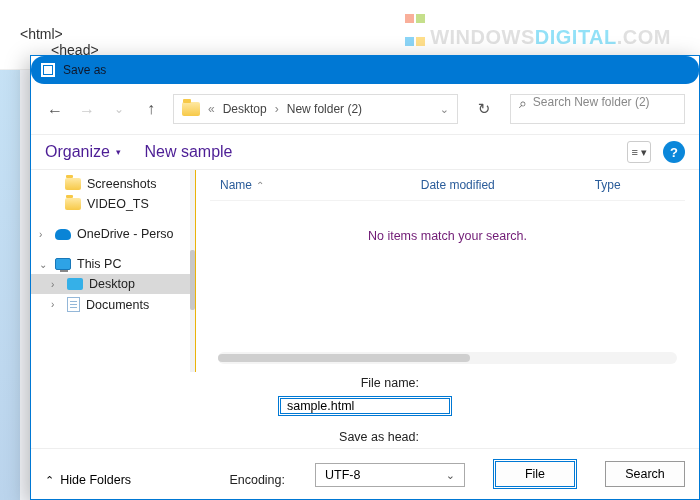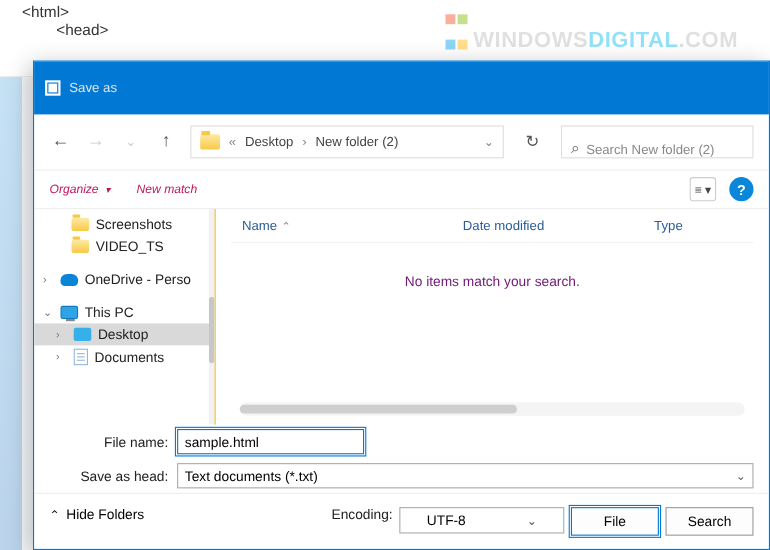--- a/index.html
+++ b/index.html
@@ -1,45 +1,45 @@
 <!DOCTYPE html>
 <html><head>
 <meta charset="utf-8">
 <style>
 * { box-sizing: border-box; margin: 0; padding: 0; font-family: "Segoe UI", Arial, sans-serif; }
 body { width: 700px; height: 500px; overflow: hidden; background: #f5f7fb; position: relative; }
-.editor { position: absolute; top: 0; left: 0; right: 0; height: 70px; background: #fff; padding: 2px 20px; font-family: Consolas, monospace; font-size: 14px; color: #333; white-space: pre; border-bottom: 1px solid #eee; }
+.editor { position: absolute; top: 0; left: 0; right: 0; height: 70px; background: #fff; padding: 26px 20px; font-family: Consolas, monospace; font-size: 14px; color: #333; white-space: pre; border-bottom: 1px solid #eee; }
 .watermark { position: absolute; top: 6px; right: 29px; font-size: 20px; font-weight: 600; letter-spacing: .5px; opacity: .45; font-family: Arial; }
 .watermark .w1 { color: #bbb; }
 .watermark .w2 { color: #11bdef; }
 .watermark .w3 { color: #bbb; }
 .wmicon { display:inline-block; width:22px; height:22px; vertical-align:-3px; margin-right:4px; }
 .wmicon span { display:inline-block; width:9px; height:9px; margin:1px; }
 .dialog { position: absolute; top: 55px; left: 30px; right: 0; bottom: 0; background: #fff; border: 1px solid #0078d4; box-shadow: -4px 4px 20px rgba(0,0,0,.25); display: flex; flex-direction: column; }
-.titlebar { background: #0078d4; color: #e5e5e5; height: 48px; display: flex; align-items: center; padding: 0 10px; font-size: 12px; }
+.titlebar { background: #0078d4; color: #0f172a; height: 28px; display: flex; align-items: center; padding: 0 10px; font-size: 12px; border-radius: 13px; }
 .titlebar .ticon { width: 14px; height: 14px; background: #fff; margin-right: 8px; display:flex; align-items:center; justify-content:center; }
 .titlebar .ticon::after { content:""; width:8px; height:8px; border:1px solid #0078d4; }
 .navrow { display: flex; align-items: center; gap: 12px; padding: 10px 14px; border-bottom: 1px solid #eee; }
 .navbtn { width: 20px; height: 20px; display: flex; align-items: center; justify-content: center; color: #555; cursor: pointer; }
 .navbtn.disabled { color: #ccc; }
 .arrow-left::before { content:"←"; font-size:16px; }
 .arrow-right::before { content:"→"; font-size:16px; }
 .chev-down::before { content:"⌄"; font-size:12px; }
 .arrow-up::before { content:"↑"; font-size:16px; }
 .addrbar { flex: 1; display: flex; align-items: center; border: 1px solid #ddd; height: 30px; padding: 0 8px; gap: 8px; font-size: 12px; color: #444; }
 .folder-icon { width: 18px; height: 14px; background: linear-gradient(#ffe9a3,#f7c948); border-radius: 2px; position: relative; }
 .folder-icon::before { content:""; position:absolute; top:-3px; left:1px; width:8px; height:4px; background:#f7c948; border-radius:1px; }
 .crumb-sep { color:#888; }
 .refresh { width:28px; height:28px; display:flex; align-items:center; justify-content:center; color:#555; cursor:pointer; }
 .refresh::before { content:"↻"; font-size:15px; }
 .addr-chev { color:#888; font-size:11px; margin-left:auto; }
-.searchbox { width: 175px; border: 1px solid #ddd; height: 30px; display: flex; align-items: flex-end; padding: 0 8px; gap: 6px; color: #888; font-size: 12px; }
+.searchbox { width: 175px; border: 1px solid #ddd; height: 30px; display: flex; align-items: flex-start; padding: 0 8px; gap: 6px; color: #888; font-size: 12px; }
 .search-icon::before { content:"⌕"; font-size:14px; color:#666; }
 .toolbar { display:flex; align-items:center; padding: 6px 14px; gap: 24px; border-bottom: 1px solid #eee; }
-.toolbar .link { color: #be185d; font-size: 11px; cursor:pointer; display:flex; align-items:center; gap:4px;font-style:italic; }
+.toolbar .link { color: #4c1d95; font-size: 16px; cursor:pointer; display:flex; align-items:center; gap:4px; }
 .chev-sm::after { content:"▾"; font-size:9px; margin-left:2px; }
 .toolbar-right { margin-left:auto; display:flex; align-items:center; gap:12px; }
 .viewbtn { width:24px; height:22px; border:1px solid #ccc; border-radius:3px; display:flex; align-items:center; justify-content:center; cursor:pointer; font-size:11px; color:#444; }
 .help { width:22px; height:22px; border-radius:50%; background:#0b87da; color:#fff; display:flex; align-items:center; justify-content:center; font-size:13px; font-weight:bold; cursor:pointer; }
 .body { flex:1; display:flex; min-height:0; }
 .sidebar { width: 165px; border-right: 1px solid #eab308; padding: 4px 0; overflow:hidden; font-size:12.5px; position:relative; }
 .sb-scroll { position:absolute; right:0; top:0; bottom:0; width:5px; background:#f1f1f1; }
 .sb-scroll::after { content:""; position:absolute; top:80px; left:0; width:5px; height:60px; background:#c7c7c7; border-radius:2px; }
 .node { display:flex; align-items:center; gap:6px; padding:3px 6px 3px 22px; color:#222; cursor:pointer; white-space:nowrap; overflow:hidden; }
 .node.l1 { padding-left: 34px; }
@@ -55,33 +55,33 @@
 .ic-doc::before { content:""; position:absolute; top:3px; left:2px; right:2px; height:1px; background:#94b7d8; box-shadow:0 3px 0 #94b7d8, 0 6px 0 #94b7d8; }
 .filepane { flex:1; display:flex; flex-direction:column; padding:0 14px 8px 14px; }
 .cols { display:flex; gap:40px; padding:8px 10px; font-size:12px; color:#2a5c9a; border-bottom:1px solid #f2f2f2; }
 .cols .c1 { flex:1.2; display:flex; align-items:center; }
 .cols .c2 { flex:1; }
 .cols .c3 { flex:.6; }
 .sort::after { content:"⌃"; font-size:10px; color:#888; margin-left:4px; }
 .empty { flex:1; display:flex; align-items:flex-start; justify-content:center; padding-top:28px; color:#701a75; font-size:12.5px; }
 .hscroll { height:12px; background:#f4f4f4; margin:0 8px; border-radius:6px; position:relative; }
 .hscroll::after { content:""; position:absolute; left:0; top:2px; height:8px; width:55%; background:#cfcfcf; border-radius:4px; }
-.formrow { display:flex; align-items:center; gap:8px; padding:4px 14px; font-size:12.5px; }
+.formrow { display:flex; align-items:center; gap:8px; padding:4px 14px; font-size:12.5px;flex-direction:column; }
 .formrow label { width:108px; text-align:right; color:#222; }
 .txtfield { flex:1; height:23px; border:1px solid #888; padding:0 6px; font-size:12.5px; background:#fff; }
 .txtfield.focus { border:1px solid #0078d4; outline:1px solid #0078d4; }
 .dropdown { flex:1; height:23px; border:1px solid #aaa; padding:0 6px; font-size:12.5px; background:#fff; display:flex; align-items:center; justify-content:space-between; }
 .dropdown::after { content:"⌄"; color:#666; font-size:11px; }
 .hl-red { outline:3px solid #d92020; outline-offset:1px; }
-.footer { display:flex; align-items:flex-start; padding:12px 14px; gap:6px; border-top:1px solid #eee; font-size:12.5px; }
+.footer { display:flex; align-items:flex-end; padding:12px 14px; gap:30px; border-top:1px solid #eee; font-size:12.5px; }
 .hidefolders { display:flex; align-items:center; gap:6px; cursor:pointer; }
 .hidefolders::before { content:"⌃"; font-size:11px; }
 .footer .spacer { flex:1; }
 .enc-label { color:#222; }
-.enc-dd { width:150px; height:24px; border:1px solid #aaa; display:flex; align-items:center; justify-content:space-between; padding:0 24px; cursor:pointer; }
+.enc-dd { width:150px; height:24px; border:1px solid #aaa; display:flex; align-items:center; justify-content:space-between; padding:0 9px; cursor:pointer; }
 .enc-dd::after { content:"⌄"; font-size:11px; color:#555; }
 .btn { min-width:80px; height:26px; border:1px solid #999; background:#fdfdfd; font-size:12.5px; cursor:pointer; padding:0 14px; }
 .btn.primary { border:1px solid #0078d4; outline:1px solid #0078d4; }
 .leftedge { position:absolute; left:0; top:0; bottom:0; width:20px; background:linear-gradient(180deg,#3fa9e8,#0c6bc0); opacity:.25; }
 </style>
 </head>
 <body>
 
 <div class="leftedge"></div>
 
@@ -113,21 +113,21 @@
     </div>
     <div class="refresh"></div>
     <div class="searchbox">
       <span class="search-icon"></span>
       <span>Search New folder (2)</span>
     </div>
   </div>
 
   <div class="toolbar">
     <span class="link chev-sm">Organize</span>
-    <span class="link">New match</span>
+    <span class="link">New sample</span>
     <div class="toolbar-right">
       <div class="viewbtn">≡ ▾</div>
       <div class="help">?</div>
     </div>
   </div>
 
   <div class="body">
     <div class="sidebar">
       <div class="node l1">
           <span class="ic-folder"></span>
@@ -176,23 +176,20 @@
     </div>
   </div>
 
   <div class="formrow">
     <label>File name:</label>
     <input class="txtfield focus hl-red" style="max-width: 170px;" value="sample.html">
     <div style="flex:1"></div>
   </div>
   <div class="formrow">
     <label>Save as head:</label>
-    <div class="dropdown">
-        <span>Text documents (*.txt)</span>
-      </div>
   </div>
 
   <div class="footer">
     <span class="hidefolders">Hide Folders</span>
     <span class="spacer"></span>
     <span class="enc-label">Encoding:</span>
     <div class="enc-dd">
         <span>UTF-8</span>
       </div>
     <button class="btn primary hl-red">File</button>

